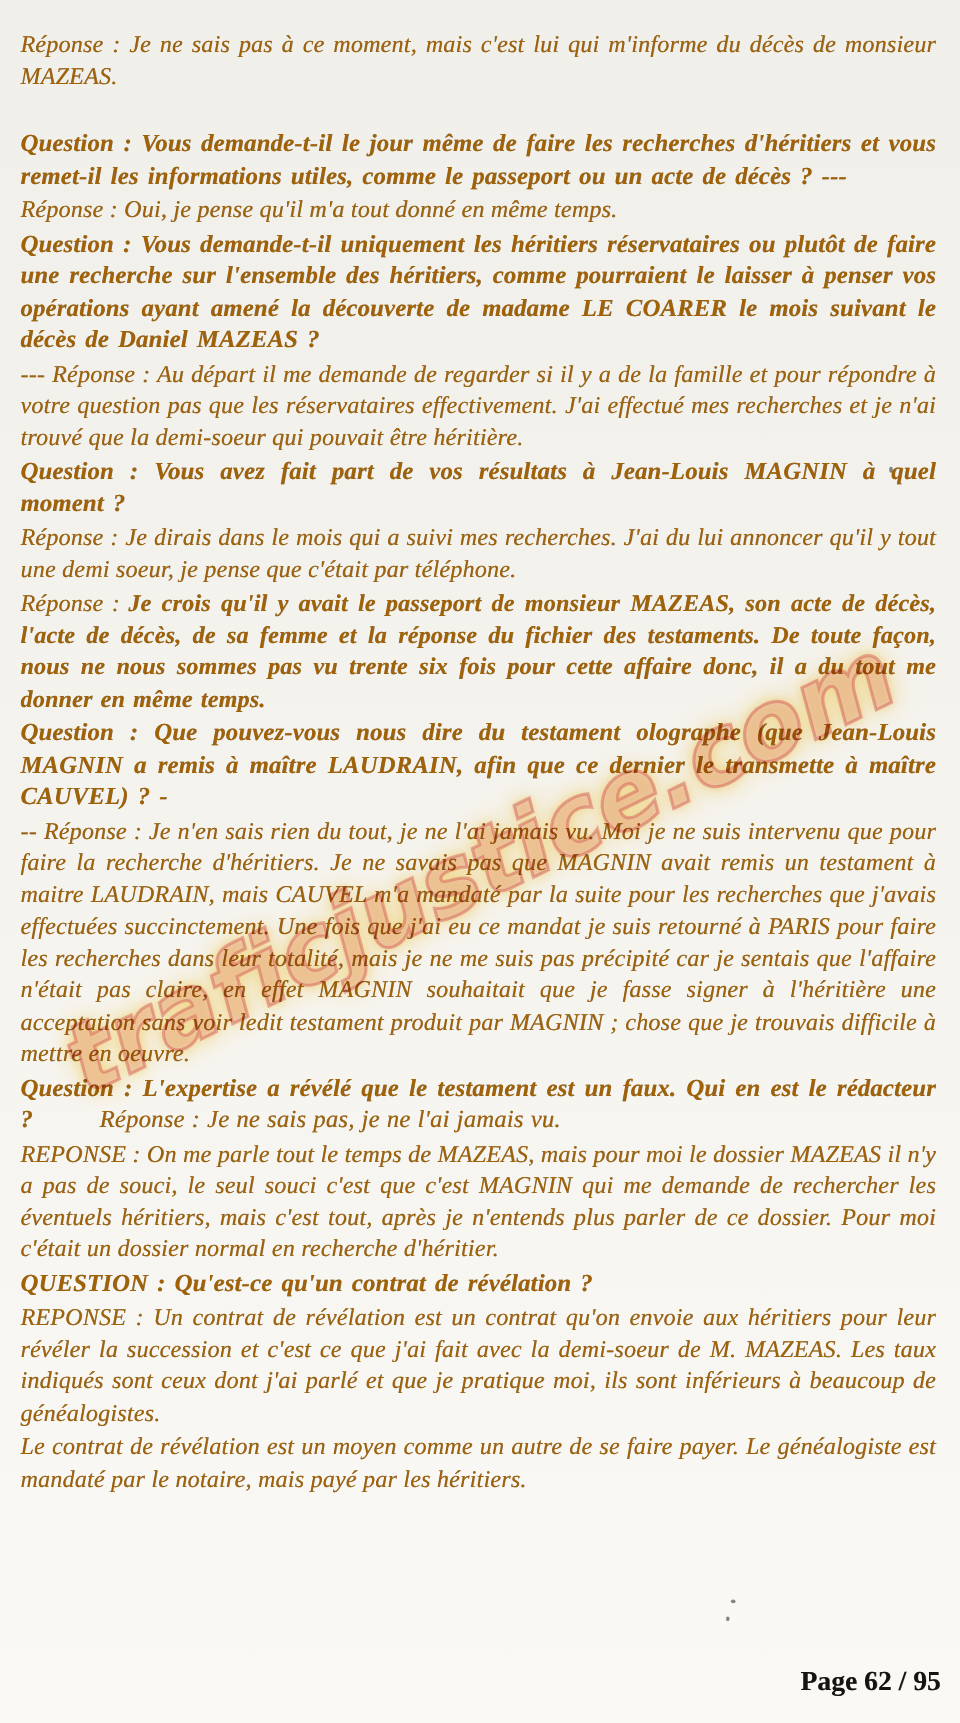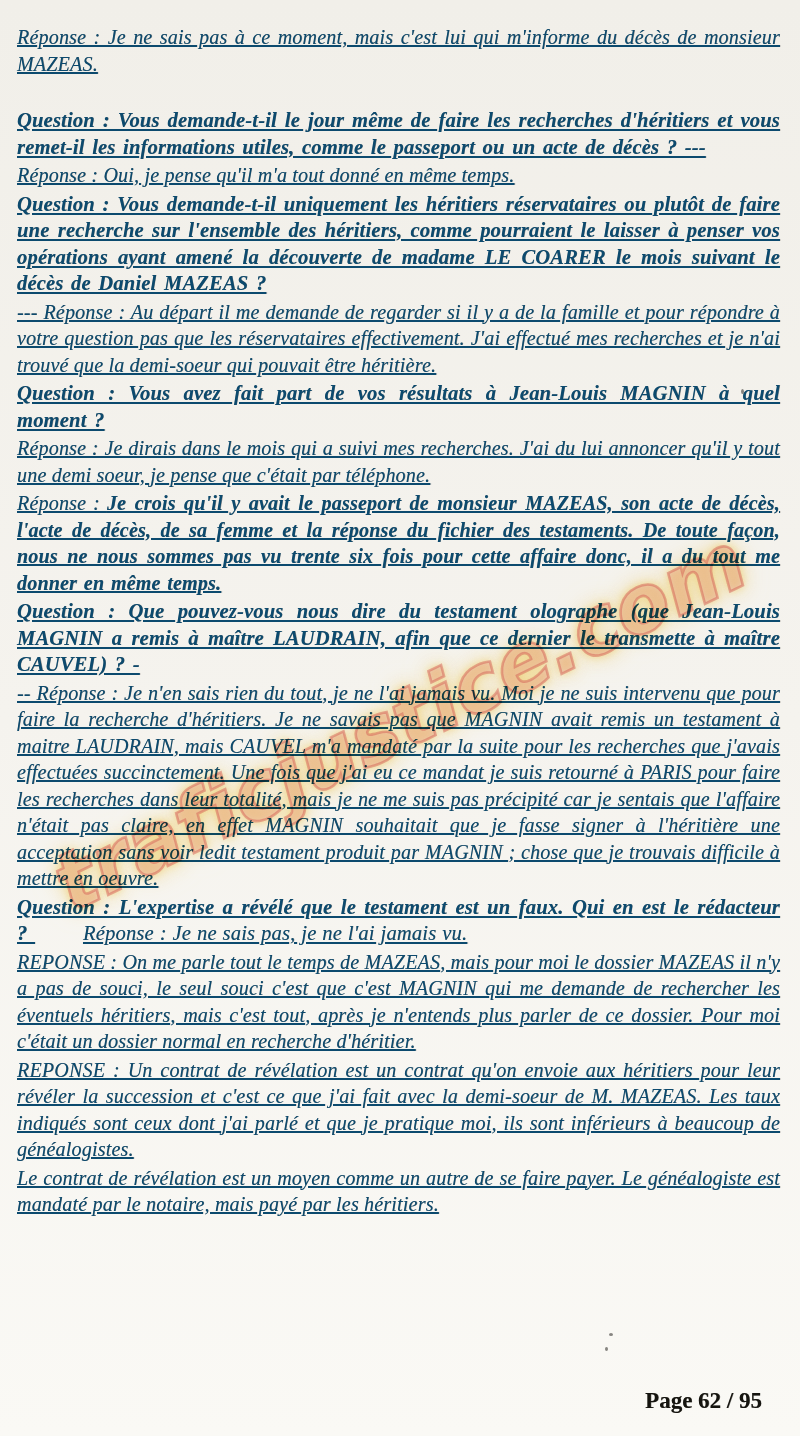--- a/index.html
+++ b/index.html
@@ -9,22 +9,21 @@
     font-family: "Liberation Serif", serif;
     overflow: hidden;
     position: relative;
   }
   .page {
     position: absolute; inset: 0;
   }
   .content {
     position: absolute;
     left: 17px; right: 20px; top: 24px;
-    color: #0c4a6e;
-    text-decoration: underline;
+    color: #a16207;
   }
   .content p {
     margin: 0 0 2px 0;
     text-align: justify;
     font-size: 20px;
     line-height: 26.5px;
     letter-spacing: 0.2px;
     text-shadow: 0.3px 0 0.4px rgba(25,23,20,0.45);
   }
   .r { font-style: italic; font-weight: 400; }
@@ -46,21 +45,21 @@
     -webkit-text-stroke: 2.6px rgba(222, 96, 88, 0.48);
     text-shadow:
       0 0 7px  rgba(250, 226, 150, 0.95),
       0 0 16px rgba(249, 224, 140, 0.85),
       0 0 26px rgba(248, 224, 150, 0.6);
     mix-blend-mode: multiply;
     pointer-events: none;
   }
   .page-number {
     position: absolute;
-    top: 1388px; right: 38px;
+    top: 1388px; right: 16px;
     font-family: "Liberation Serif", serif;
     font-style: normal;
     font-weight: 700;
     font-size: 23px;
     color: #15140f;
     text-shadow: 0.3px 0 0.4px rgba(25,23,20,0.5);
   }
   .speck {
     position: absolute;
     background: rgba(40,38,34,0.55);
@@ -81,20 +80,21 @@
     <p class="r"><span class="run">Réponse : Oui, je pense qu'il m'a tout donné en même temps.</span></p>
     <p class="q"><span class="run">Question : Vous demande-t-il uniquement les héritiers réservataires ou plutôt de faire une recherche sur l'ensemble des héritiers, comme pourraient le laisser à penser vos opérations ayant amené la découverte de madame LE COARER le mois suivant le décès de Daniel MAZEAS ?</span></p>
     <p class="r"><span class="run">--- Réponse : Au départ il me demande de regarder si il y a de la famille et pour répondre à votre question pas que les réservataires effectivement. J'ai effectué mes recherches et je n'ai trouvé que la demi-soeur qui pouvait être héritière.</span></p>
     <p class="q"><span class="run">Question : Vous avez fait part de vos résultats à Jean-Louis MAGNIN à quel moment ?</span></p>
     <p class="r"><span class="run">Réponse : Je dirais dans le mois qui a suivi mes recherches. J'ai du lui annoncer qu'il y tout une demi soeur, je pense que c'était par téléphone.</span></p>
     <p class="r"><span class="run">Réponse : </span><span class="run bold">Je crois qu'il y avait le passeport de monsieur MAZEAS, son acte de décès, l'acte de décès, de sa femme et la réponse du fichier des testaments. De toute façon, nous ne nous sommes pas vu trente six fois pour cette affaire donc, il a du tout me donner en même temps.</span></p>
     <p class="q"><span class="run">Question : Que pouvez-vous nous dire du testament olographe (que Jean-Louis MAGNIN a remis à maître LAUDRAIN, afin que ce dernier le transmette à maître CAUVEL) ? -</span></p>
     <p class="r"><span class="run">-- Réponse : Je n'en sais rien du tout, je ne l'ai jamais vu. Moi je ne suis intervenu que pour faire la recherche d'héritiers. Je ne savais pas que MAGNIN avait remis un testament à maitre LAUDRAIN, mais CAUVEL m'a mandaté par la suite pour les recherches que j'avais effectuées succinctement. Une fois que j'ai eu ce mandat je suis retourné à PARIS pour faire les recherches dans leur totalité, mais je ne me suis pas précipité car je sentais que l'affaire n'était pas claire, en effet MAGNIN souhaitait que je fasse signer à l'héritière une acceptation sans voir ledit testament produit par MAGNIN ; chose que je trouvais difficile à mettre en oeuvre.</span></p>
     <p class="q"><span class="run">Question : L'expertise a révélé que le testament est un faux. Qui en est le rédacteur ? </span><span class="run regular">Réponse : Je ne sais pas, je ne l'ai jamais vu.</span></p>
     <p class="r"><span class="run">REPONSE : On me parle tout le temps de MAZEAS, mais pour moi le dossier MAZEAS il n'y a pas de souci, le seul souci c'est que c'est MAGNIN qui me demande de rechercher les éventuels héritiers, mais c'est tout, après je n'entends plus parler de ce dossier. Pour moi c'était un dossier normal en recherche d'héritier.</span></p>
+    <p class="q"><span class="run">QUESTION : Qu'est-ce qu'un contrat de révélation ?</span></p>
     <p class="r"><span class="run">REPONSE : Un contrat de révélation est un contrat qu'on envoie aux héritiers pour leur révéler la succession et c'est ce que j'ai fait avec la demi-soeur de M. MAZEAS. Les taux indiqués sont ceux dont j'ai parlé et que je pratique moi, ils sont inférieurs à beaucoup de généalogistes.</span></p>
     <p class="r"><span class="run">Le contrat de révélation est un moyen comme un autre de se faire payer. Le généalogiste est mandaté par le notaire, mais payé par les héritiers.</span></p>
   </div>
 
   <div class="watermark">traficjustice.com</div>
 
   <div class="page-number">Page 62 / 95</div>
 
   <div class="speck s1"></div>
   <div class="speck s2"></div>

